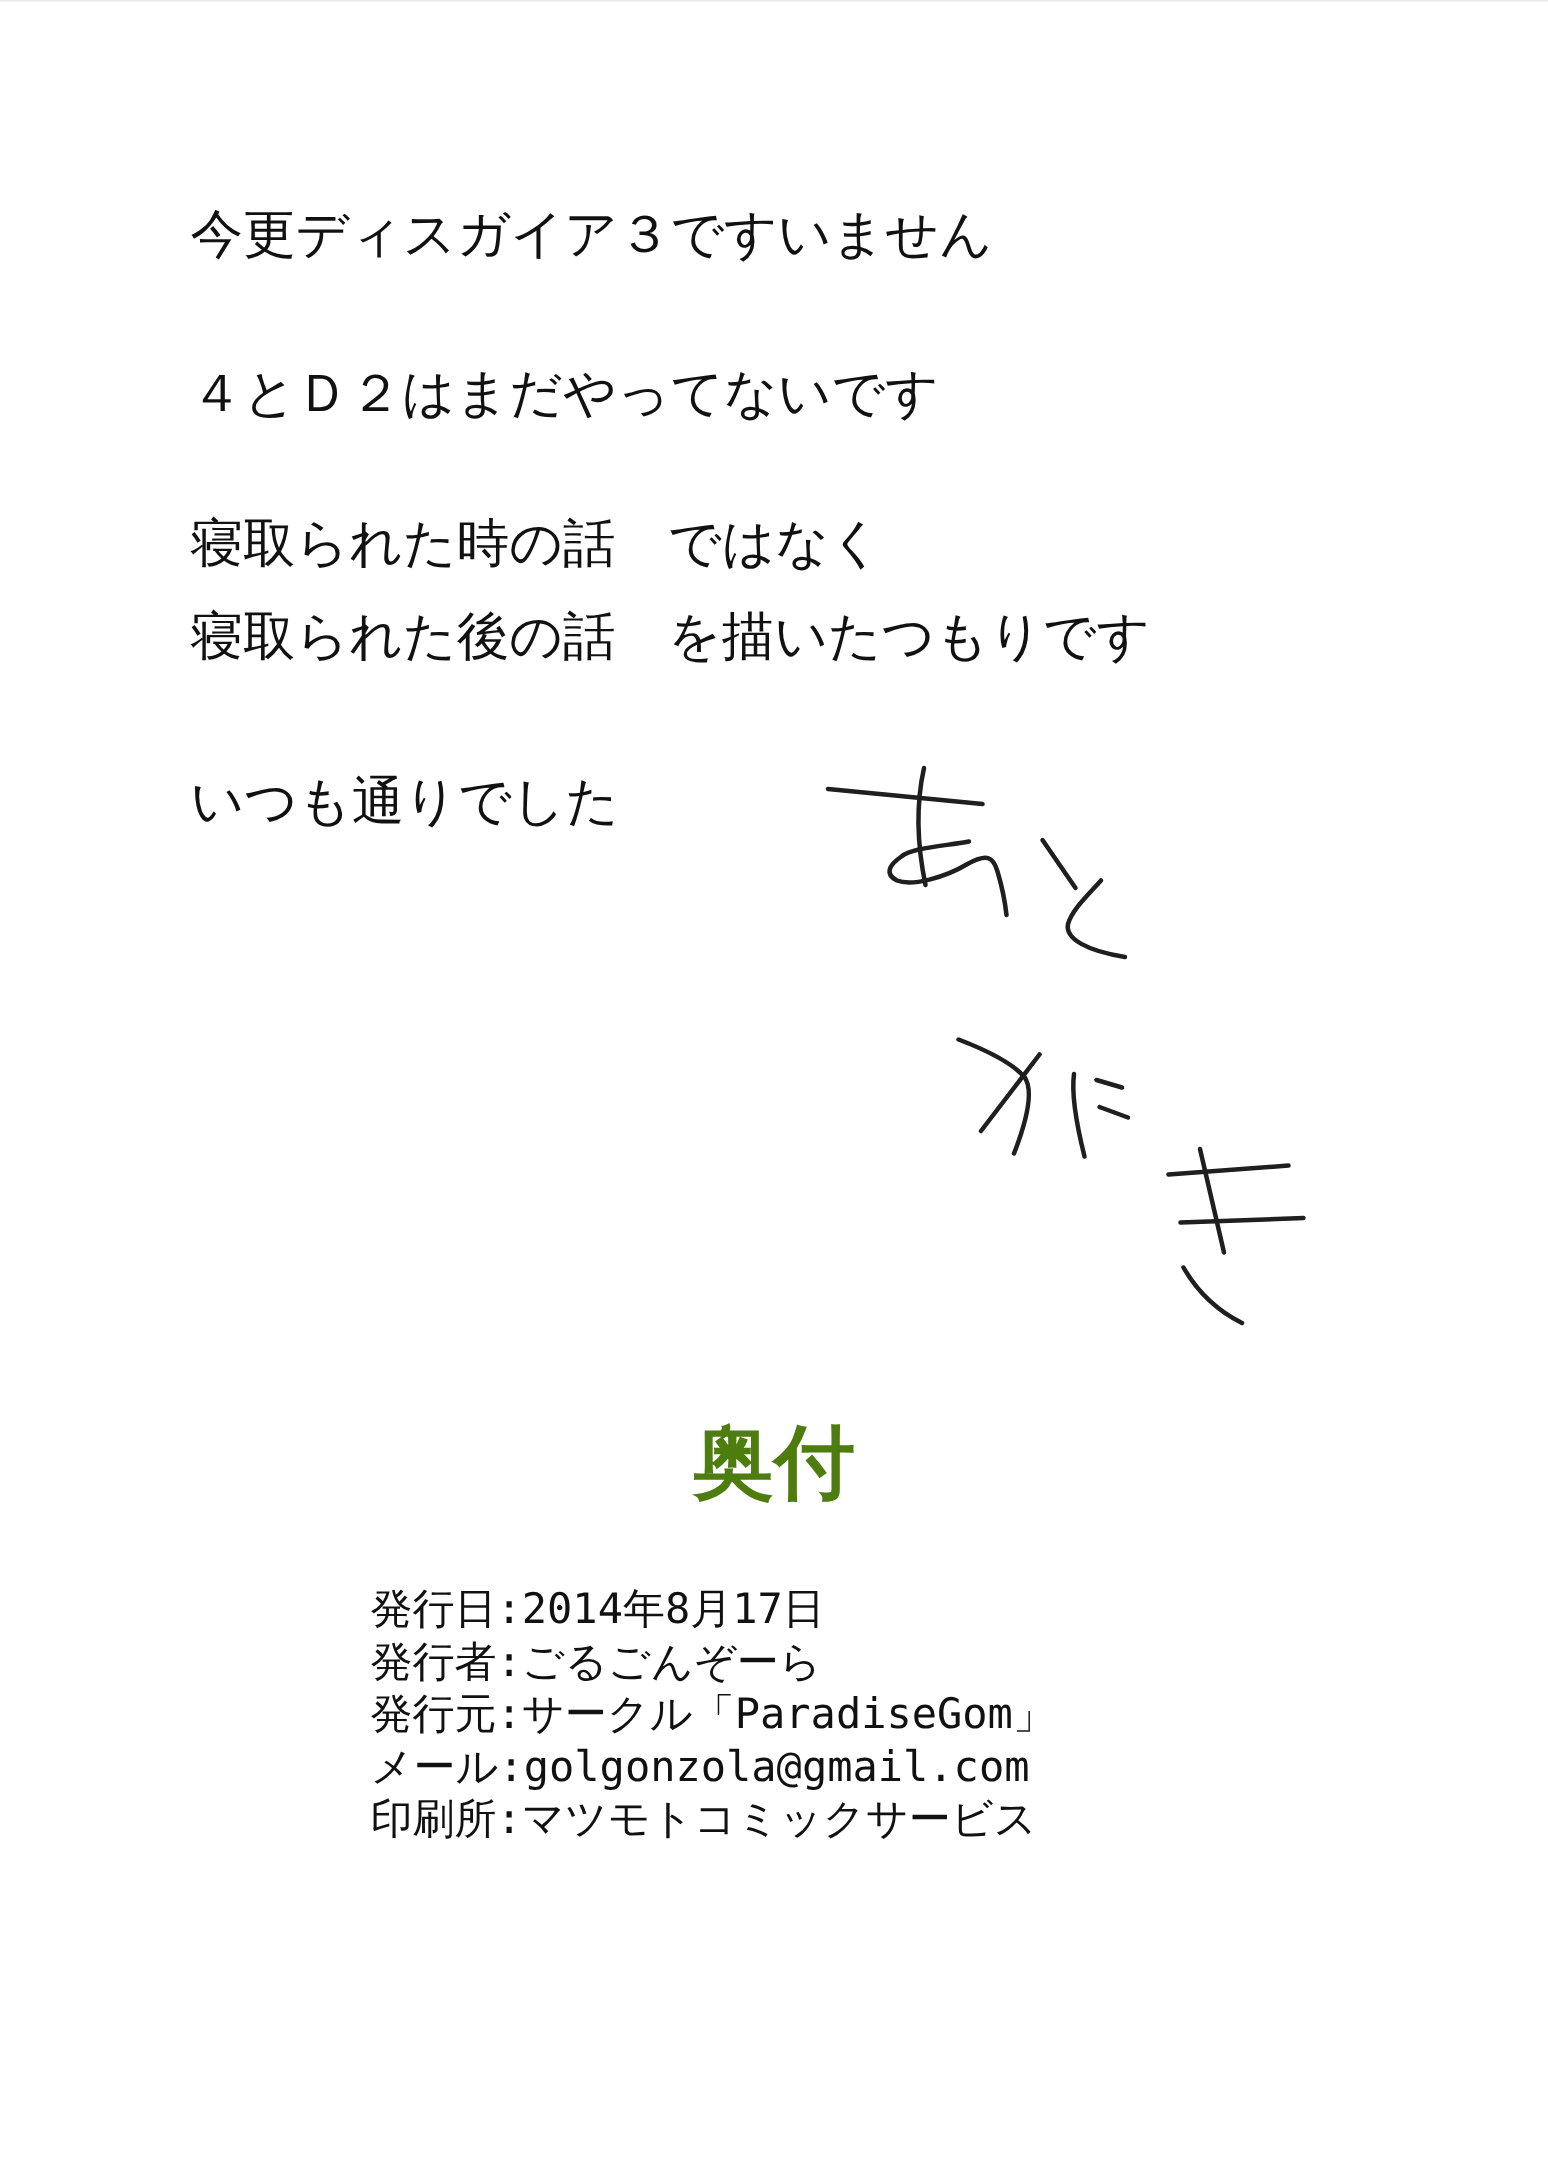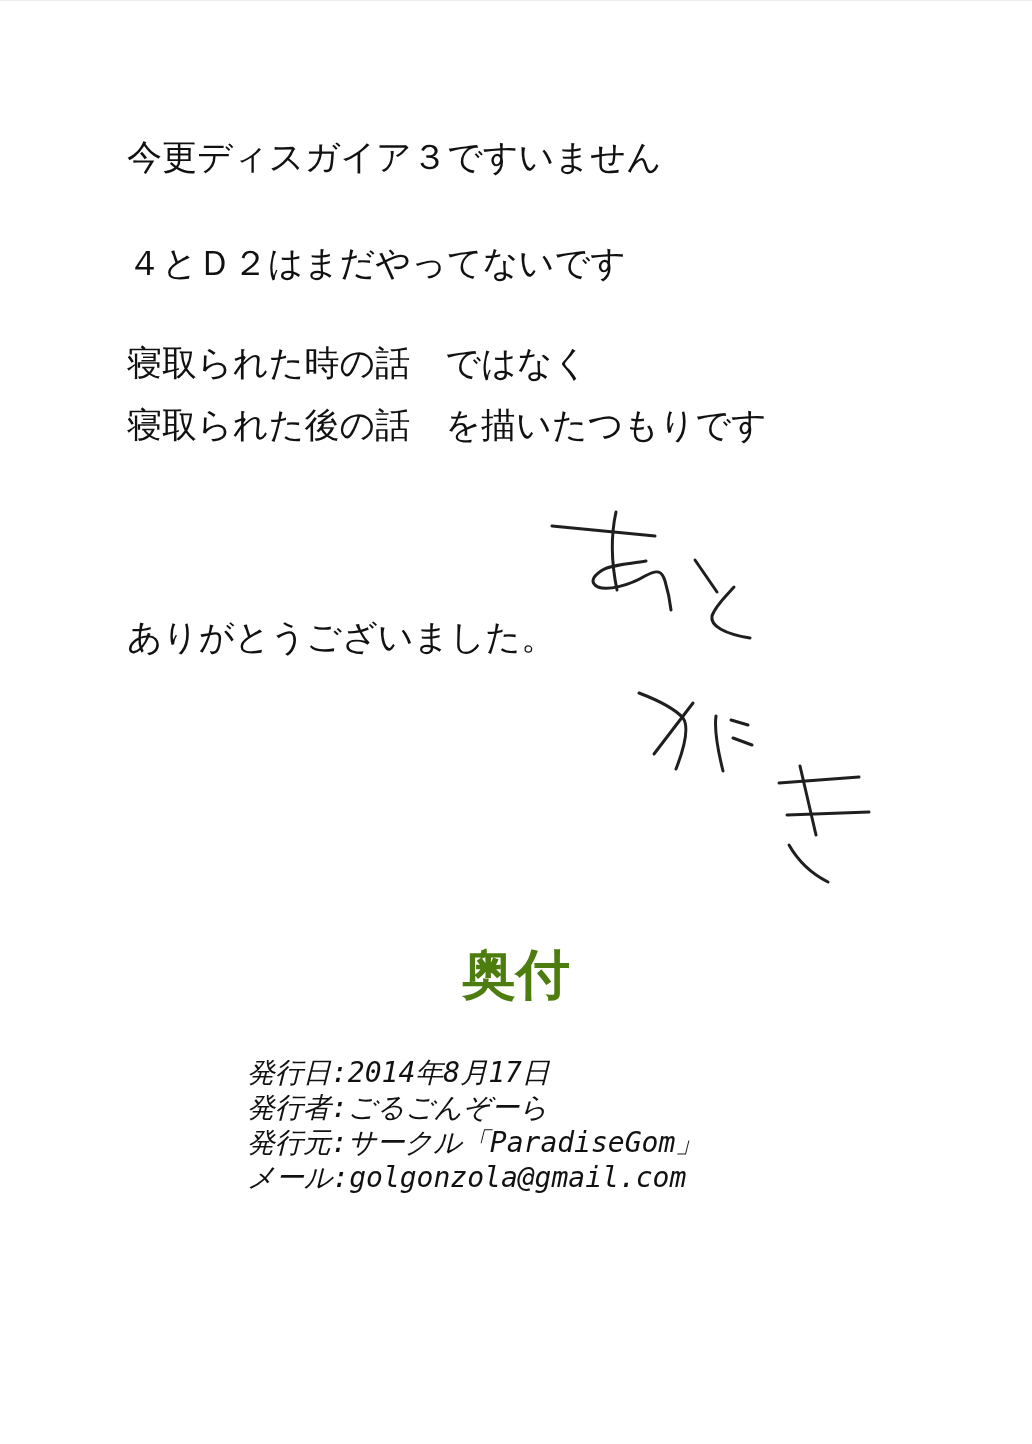--- a/index.html
+++ b/index.html
@@ -71,21 +71,20 @@
     left: 247px;
     top: 1054px;
     font-family: "DejaVu Sans Mono", "Liberation Mono", monospace;
     font-size: 28px;
     line-height: 35px;
     color: #111111;
   }
   .colophon-row {
     display: flex;
     align-items: baseline;
-    font-style: italic;
   }
   .colophon-label {
     display: inline-block;
     min-width: 100px;
     white-space: pre;
   }
   .colophon-value {
     display: inline-block;
     margin-left: 0;
     white-space: pre;
@@ -93,21 +92,21 @@
 </style>
 </head>
 <body>
 
 <div class="page">
 
   <div class="text-line line-1">今更ディスガイア３ですいません</div>
   <div class="text-line line-2">４とＤ２はまだやってないです</div>
   <div class="text-line line-4">寝取られた時の話　ではなく</div>
   <div class="text-line line-5">寝取られた後の話　を描いたつもりです</div>
-  <div class="text-line line-7">ありがとうございました。</div>
+  <div class="text-line line-6">いつも通りでした</div>
 
   <svg class="handwriting" viewBox="0 0 345 400" role="img" aria-label="あとがき">
 
     <path d="M14,32 L117,42"></path>
     <path d="M78,18 C72,45 74,72 79,96"></path>
     <path d="M108,67 C92,70 70,71 63,77 C54,83 52,89 60,93 C70,97 92,91 107,82 C120,75 124,77 127,87 C130,97 132,107 133,116"></path>
 
     <path d="M157,66 L179,98"></path>
     <path d="M196,93 C188,102 177,112 174,122 C172,132 187,140 212,144"></path>
 
@@ -135,15 +134,19 @@
       <span class="colophon-value">ごるごんぞーら</span>
     </div>
     <div class="colophon-row">
       <span class="colophon-label">発行元:</span>
       <span class="colophon-value">サークル「ParadiseGom」</span>
     </div>
     <div class="colophon-row">
       <span class="colophon-label">メール:</span>
       <span class="colophon-value">golgonzola@gmail.com</span>
     </div>
+    <div class="colophon-row">
+      <span class="colophon-label">印刷所:</span>
+      <span class="colophon-value">マツモトコミックサービス</span>
+    </div>
   </div>
 
 </div>
 
 </body></html>

